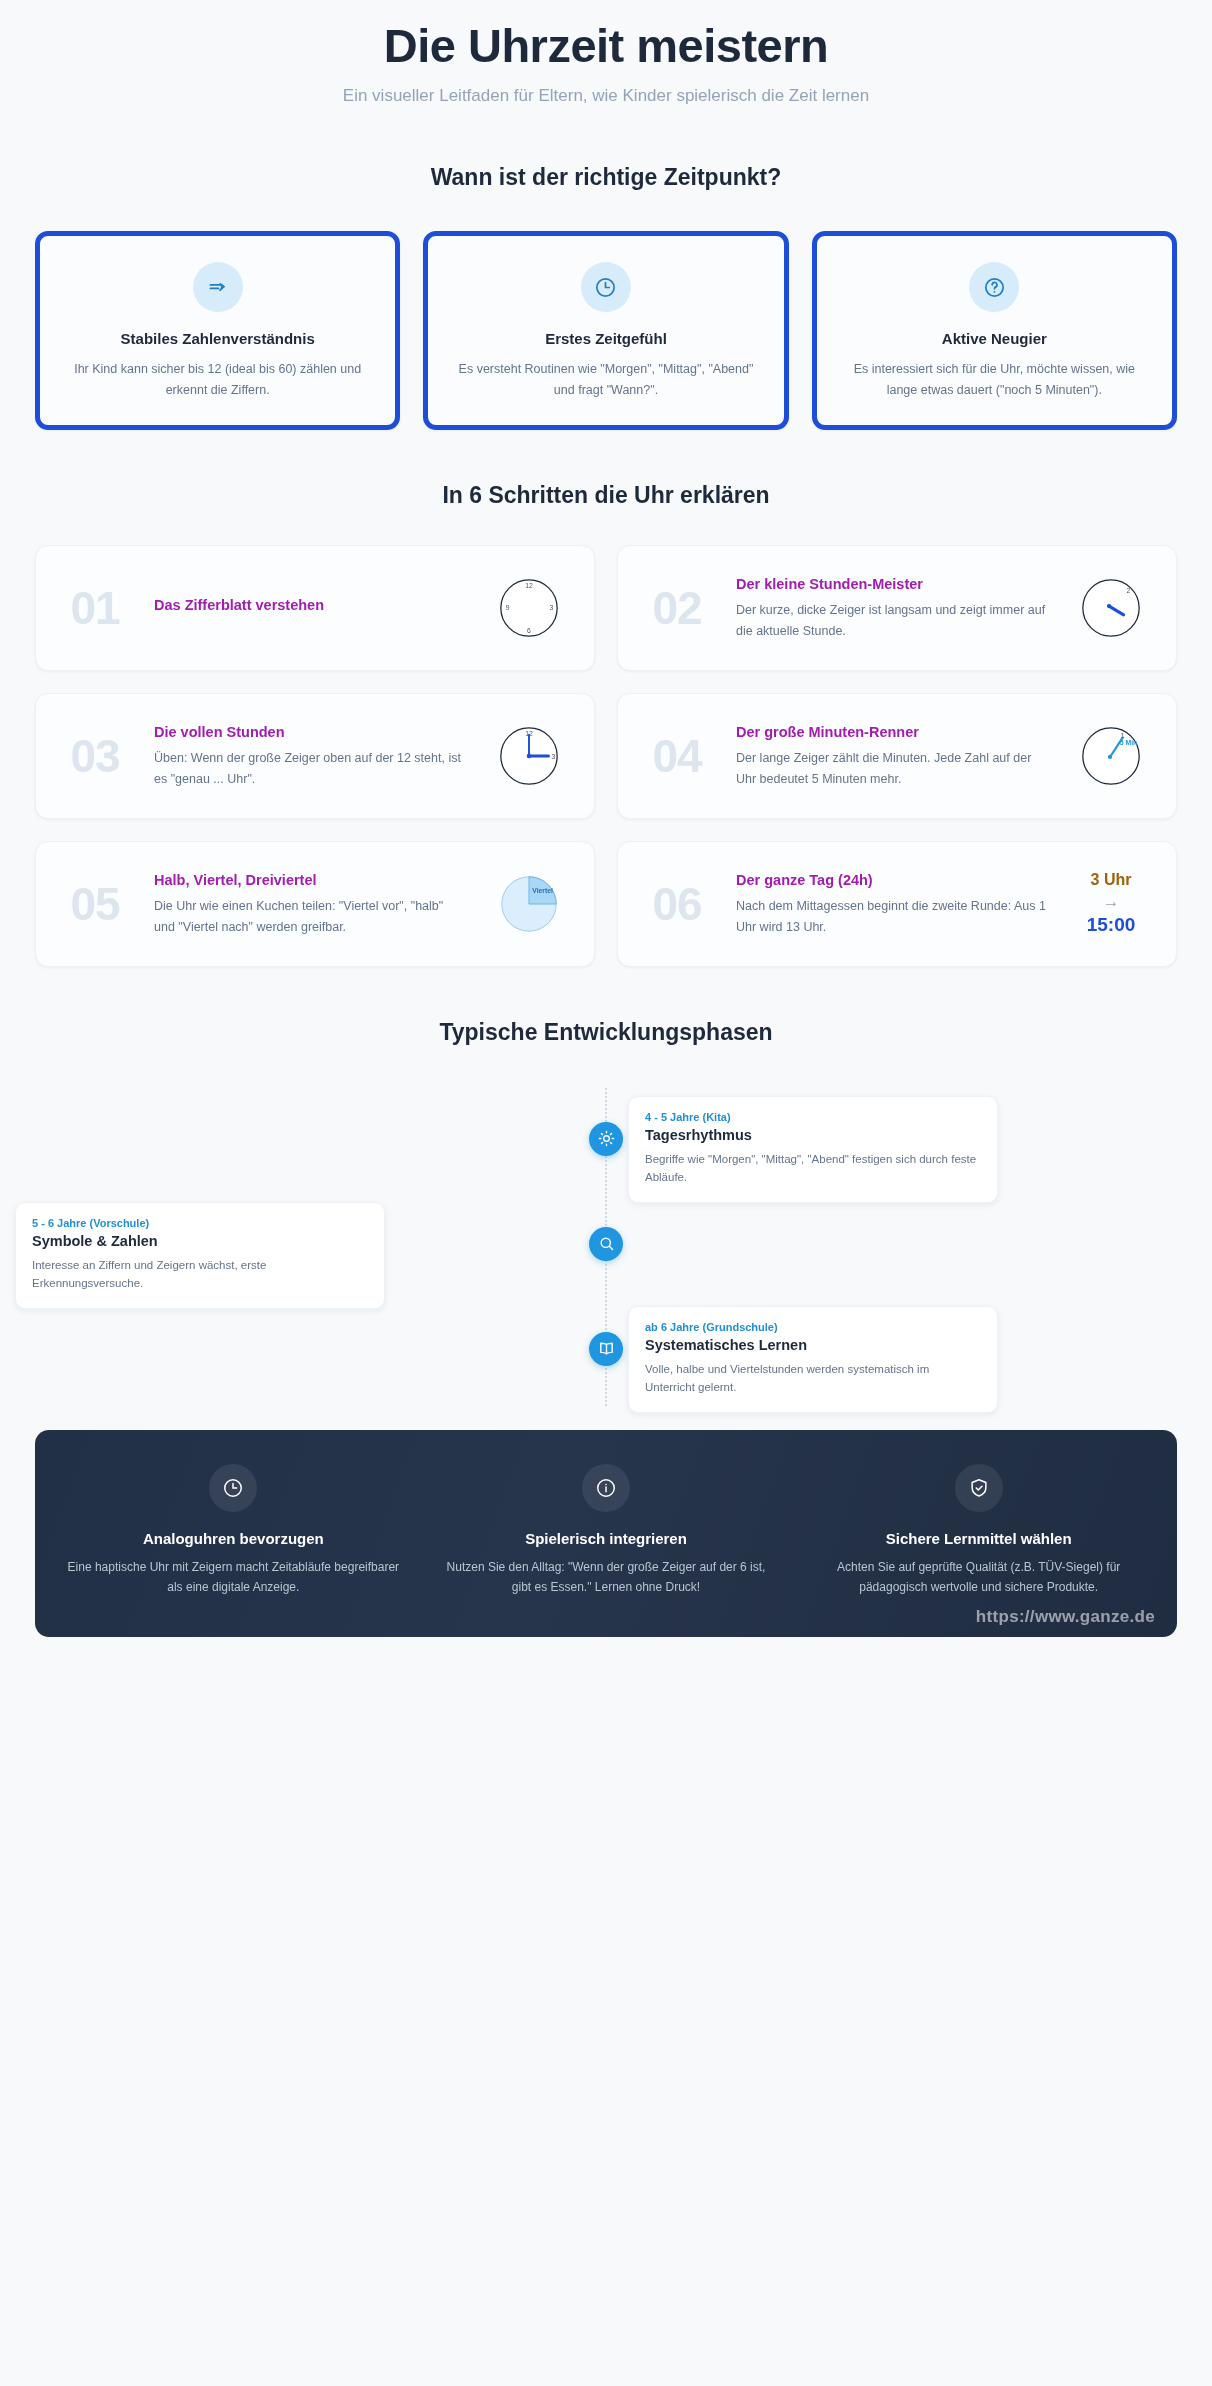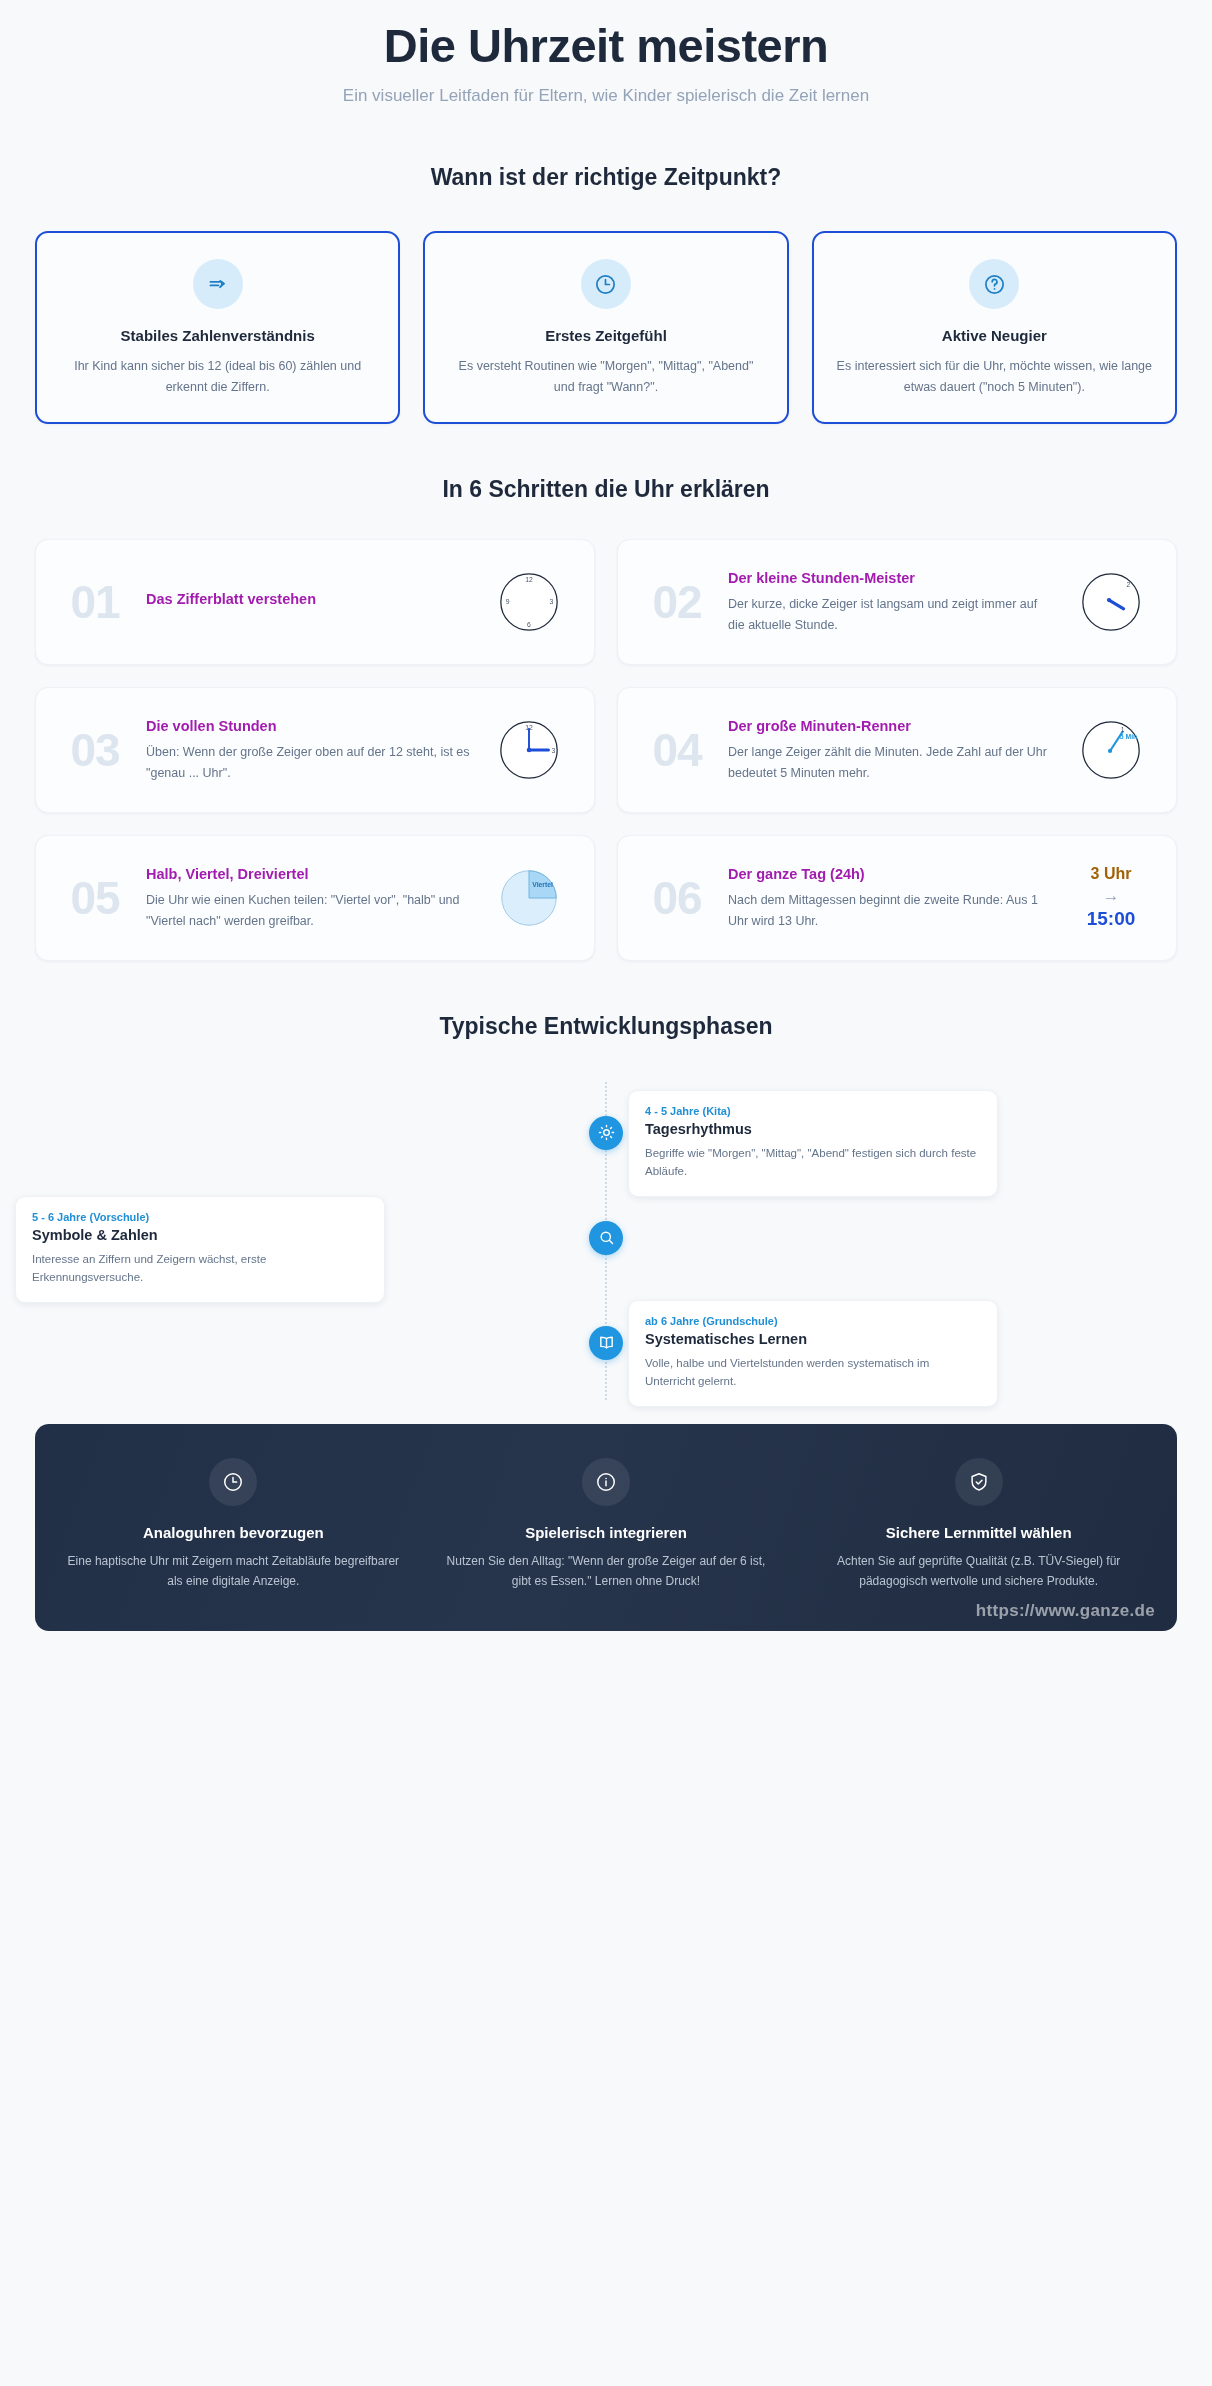--- a/index.html
+++ b/index.html
@@ -48,21 +48,21 @@
   .ready-row {
     display: flex;
     gap: 23px;
     padding: 0 35px;
     margin-top: 40px;
     align-items: flex-start;
   }
   .ready-card {
     flex: 1;
     background: #fbfcfd;
-    border: 2px solid #1d4ed8;
+    border: 5px solid #1d4ed8;
     border-radius: 13px;
     padding: 26px 22px 24px;
     text-align: center;
     box-shadow: 0 1px 3px rgba(15,23,42,0.05);
   }
   .ready-icon-wrap {
     width: 50px; height: 50px;
     border-radius: 50%;
     background: #d7ecfb;
     margin: 0 auto 16px;
@@ -91,21 +91,21 @@
     margin-top: 36px;
   }
   .step-card {
     background: #fcfdfe;
     border: 1px solid #eef1f5;
     border-radius: 13px;
     padding: 20px 22px;
     min-height: 126px;
     display: flex;
     align-items: center;
-    gap: 14px;
+    gap: 22px;
     box-shadow: 0 1px 3px rgba(15,23,42,0.05);
   }
   .step-num {
     font-size: 46px;
     font-weight: bold;
     color: #dde5ee;
     line-height: 1;
     flex: 0 0 auto;
     min-width: 74px;
     text-align: center;

